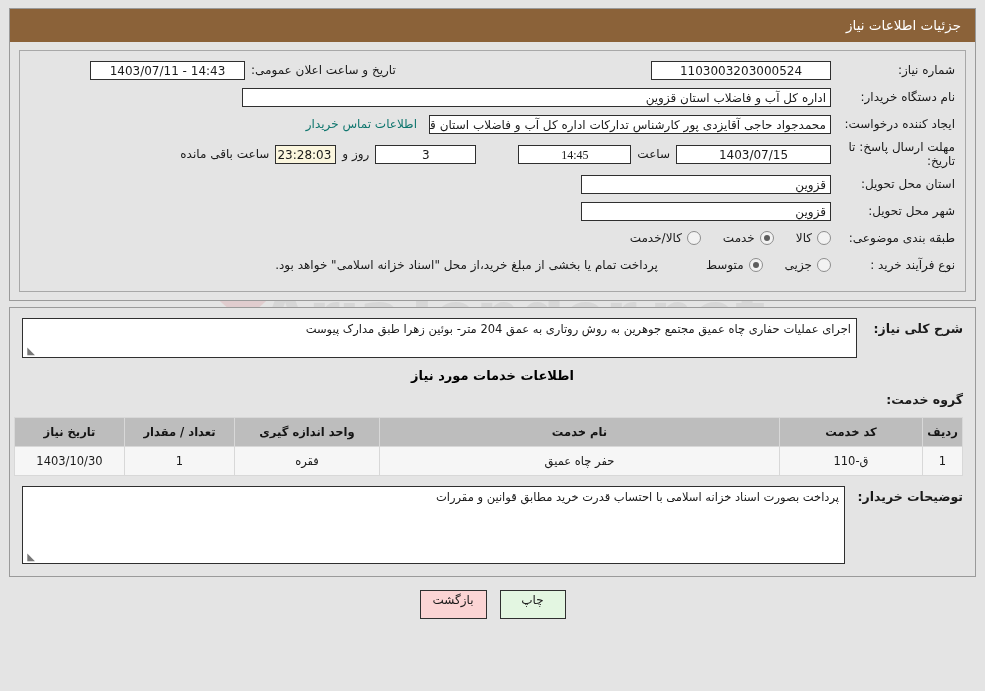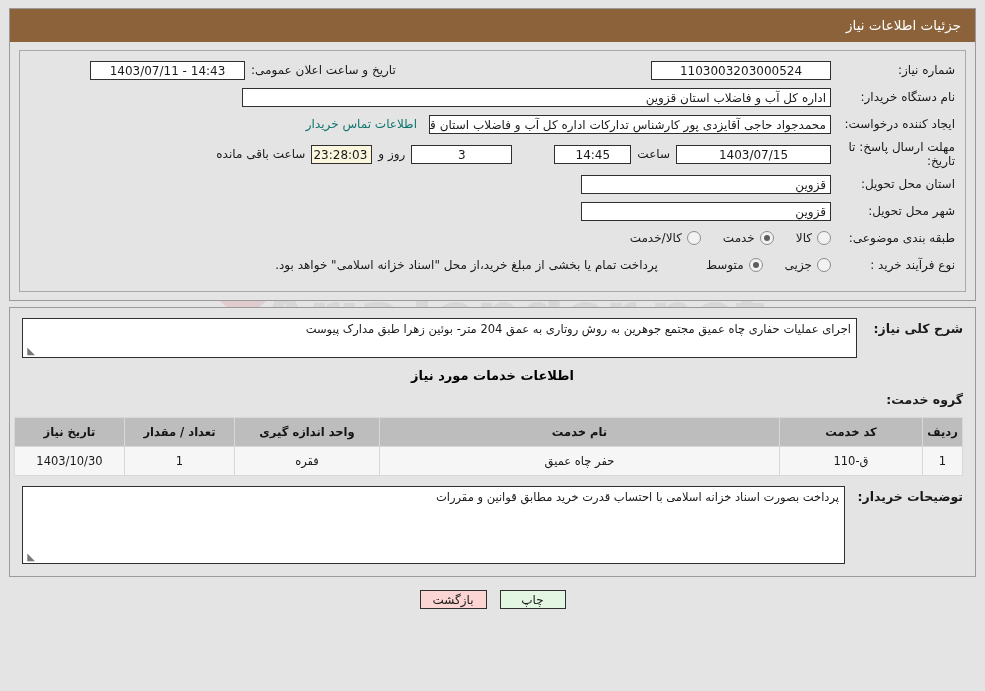--- a/index.html
+++ b/index.html
@@ -126,21 +126,21 @@
     overflow: hidden;
     white-space: nowrap;
   }
   .fld.rt { text-align: right; }
   .fld.cream { background: #fbf6de; }
 
   .w-buyer   { width: 589px; }
   .w-num     { width: 180px; }
   .w-creator { width: 402px; }
   .w-date    { width: 155px; }
-  .w-time    { width: 77px; }
+  .w-time    { width: 113px; font-family: Liberation Serif, serif; }
   .w-days    { width: 101px; }
   .w-count   { width: 61px; }
   .w-prov    { width: 250px; }
   .w-group   { width: 660px; }
 
   .mini {
     font-size: 12px;
     padding: 0 6px;
     white-space: nowrap;
     color: #1a1a1a;
@@ -263,21 +263,21 @@
   .btnbar {
     display: flex;
     justify-content: center;
     align-items: center;
     gap: 13px;
     margin-top: 13px;
   }
   .btn {
     border: 1px solid #2f2f2f;
     font-size: 12px;
-    height: 19px;
+    height: 29px;
     line-height: 19px;
     min-width: 66px;
     text-align: center;
     padding: 0 12px;
     cursor: pointer;
     box-sizing: border-box;
   }
   .btn.print { background: #e3f6e1; }
   .btn.back  { background: #fbd4d4; }
 </style>

